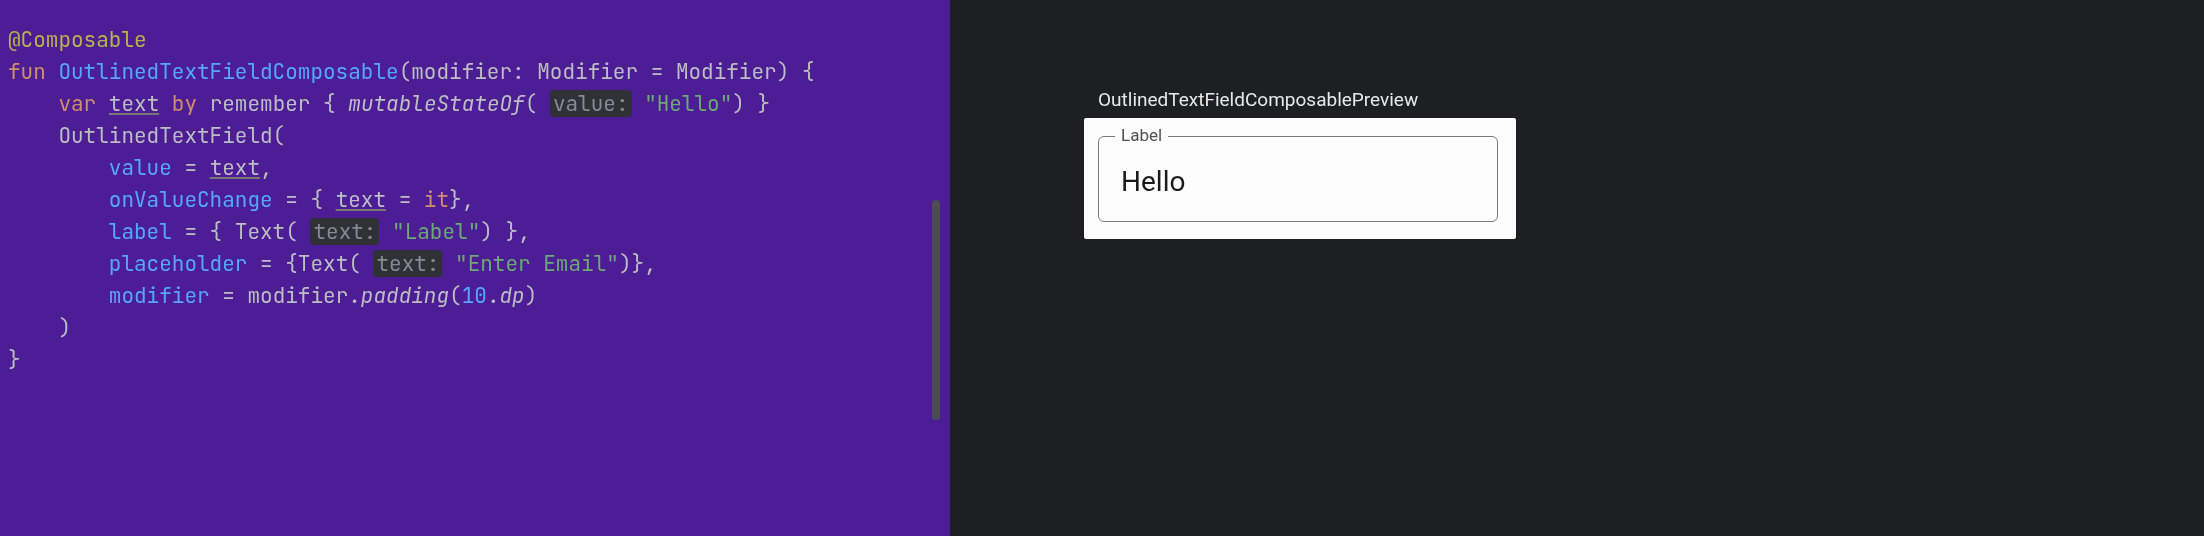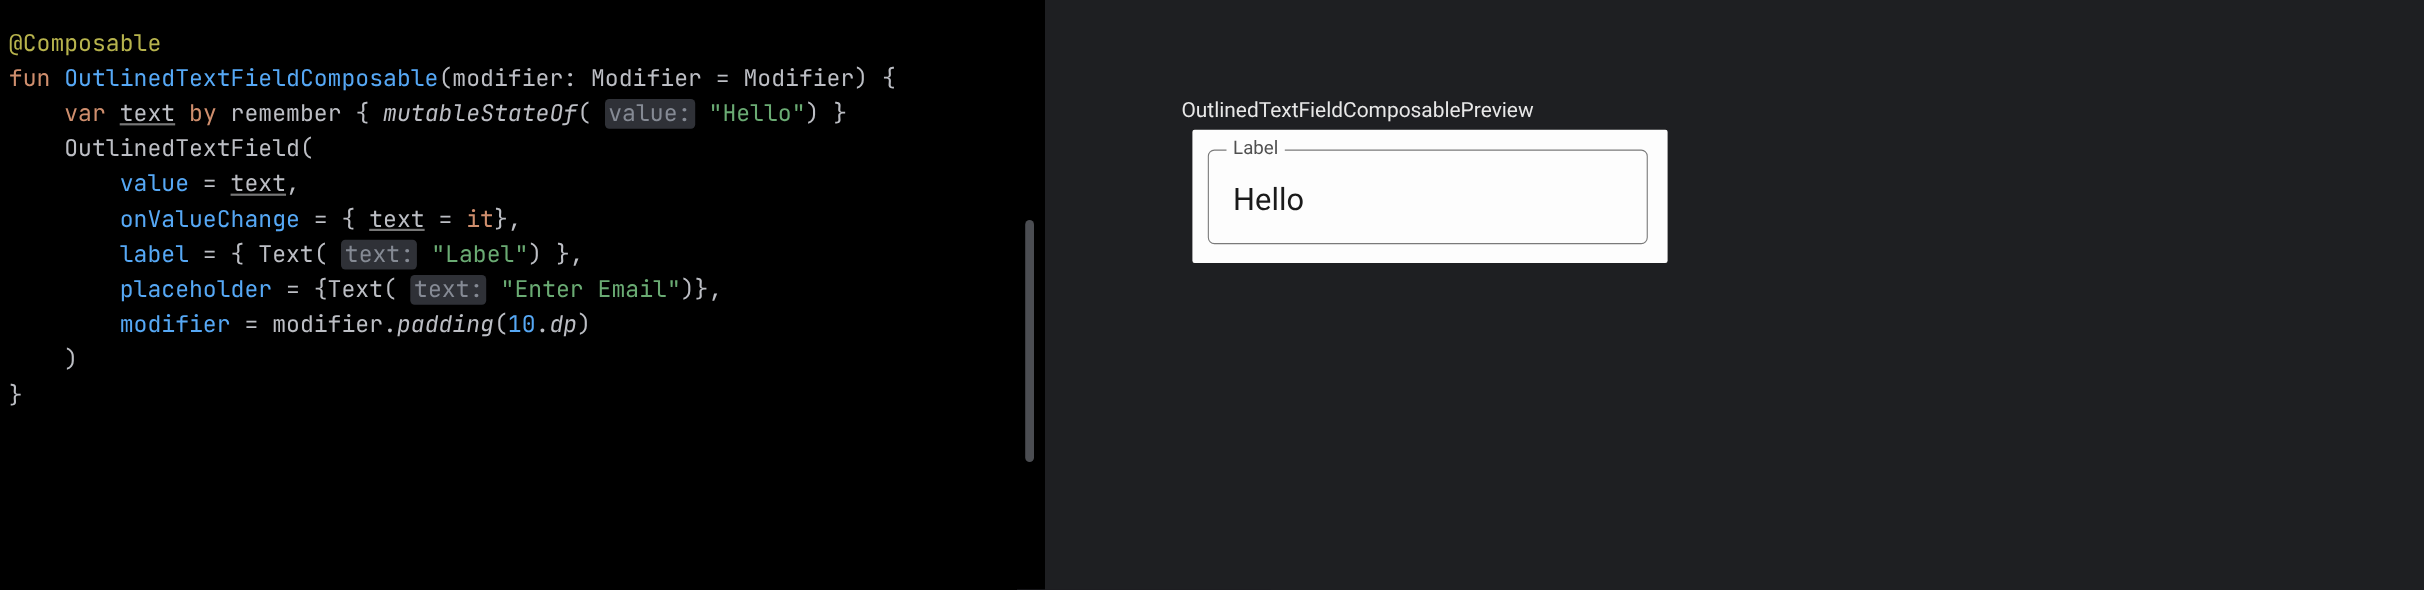--- a/index.html
+++ b/index.html
@@ -11,21 +11,21 @@
     background: #1e1f22;
   }
   .root {
     display: flex;
     width: 100%;
     height: 100%;
   }
   .editor-pane {
     width: 950px;
     height: 100%;
-    background: #000000;
+    background: #4c1d95;
     position: relative;
     padding: 24px 8px;
     font-size: 21px;
     line-height: 32px;
     color: #bcbec4;
   }
   .editor-pane::after {
     content: "";
     position: absolute;
     right: 10px;
@@ -60,21 +60,21 @@
   .preview-pane {
     flex: 1;
     background: #1e1f22;
     position: relative;
     color: #e8e8e8;
     font-family: -apple-system, "Segoe UI", Roboto, sans-serif;
   }
   .preview-title {
     position: absolute;
     top: 88px;
-    left: 124px;
+    left: 148px;
     font-size: 19px;
     color: #e8e8e8;
   }
   .preview-card {
     position: absolute;
     top: 118px;
     left: 134px;
     width: 432px;
     height: 121px;
     background: #fdfdfd;

